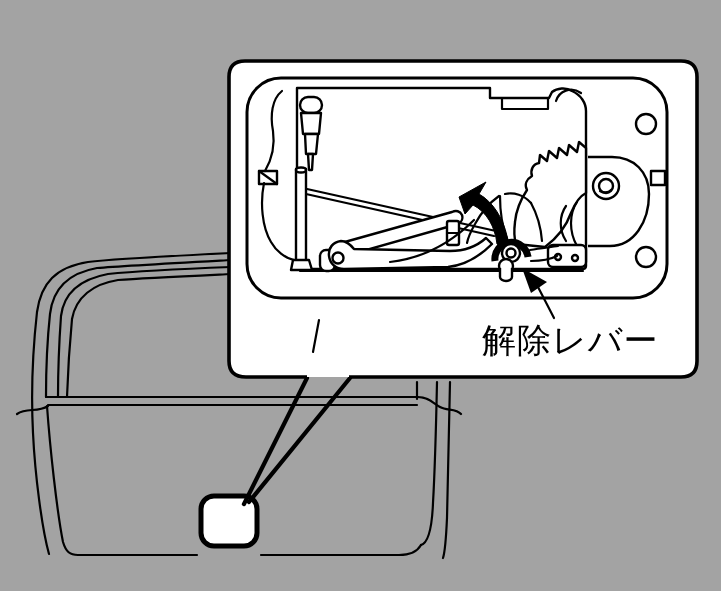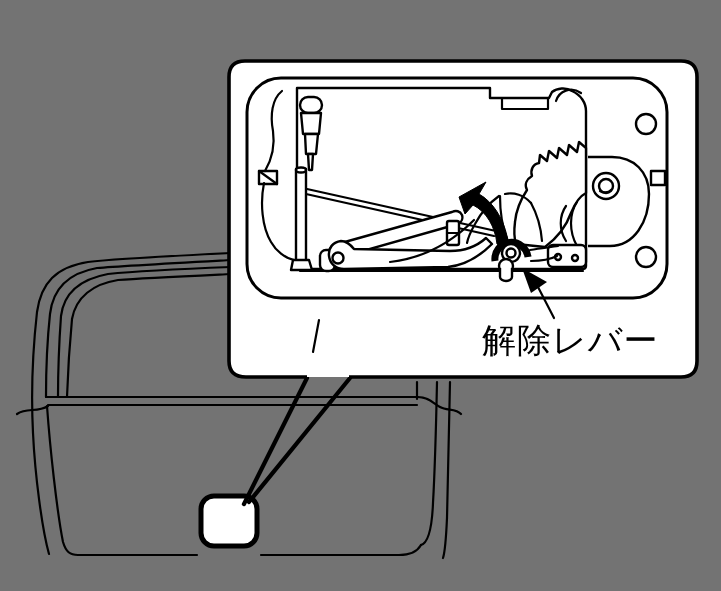--- a/index.html
+++ b/index.html
@@ -1,16 +1,16 @@
 <!DOCTYPE html>
 <html><head>
 <meta charset="utf-8">
 <style>
   html,body{margin:0;padding:0;background:#ffffff;}
-  .stage{position:relative;width:721px;height:591px;background:#737373;overflow:hidden;
+  .stage{position:relative;width:721px;height:591px;background:#a3a3a3;overflow:hidden;
          font-family:"DejaVu Sans",sans-serif;}
   svg{display:block;}
   .ln{fill:none;stroke:#000;stroke-width:2.2;stroke-linecap:round;stroke-linejoin:round;}
   .lnw{fill:#fff;stroke:#000;stroke-width:2.4;stroke-linejoin:round;}
   .thick{fill:none;stroke:#000;stroke-width:4.2;stroke-linecap:round;}
   .callout-label{font-size:34px;fill:#000;letter-spacing:1px;}
 </style>
 </head>
 <body>
 

